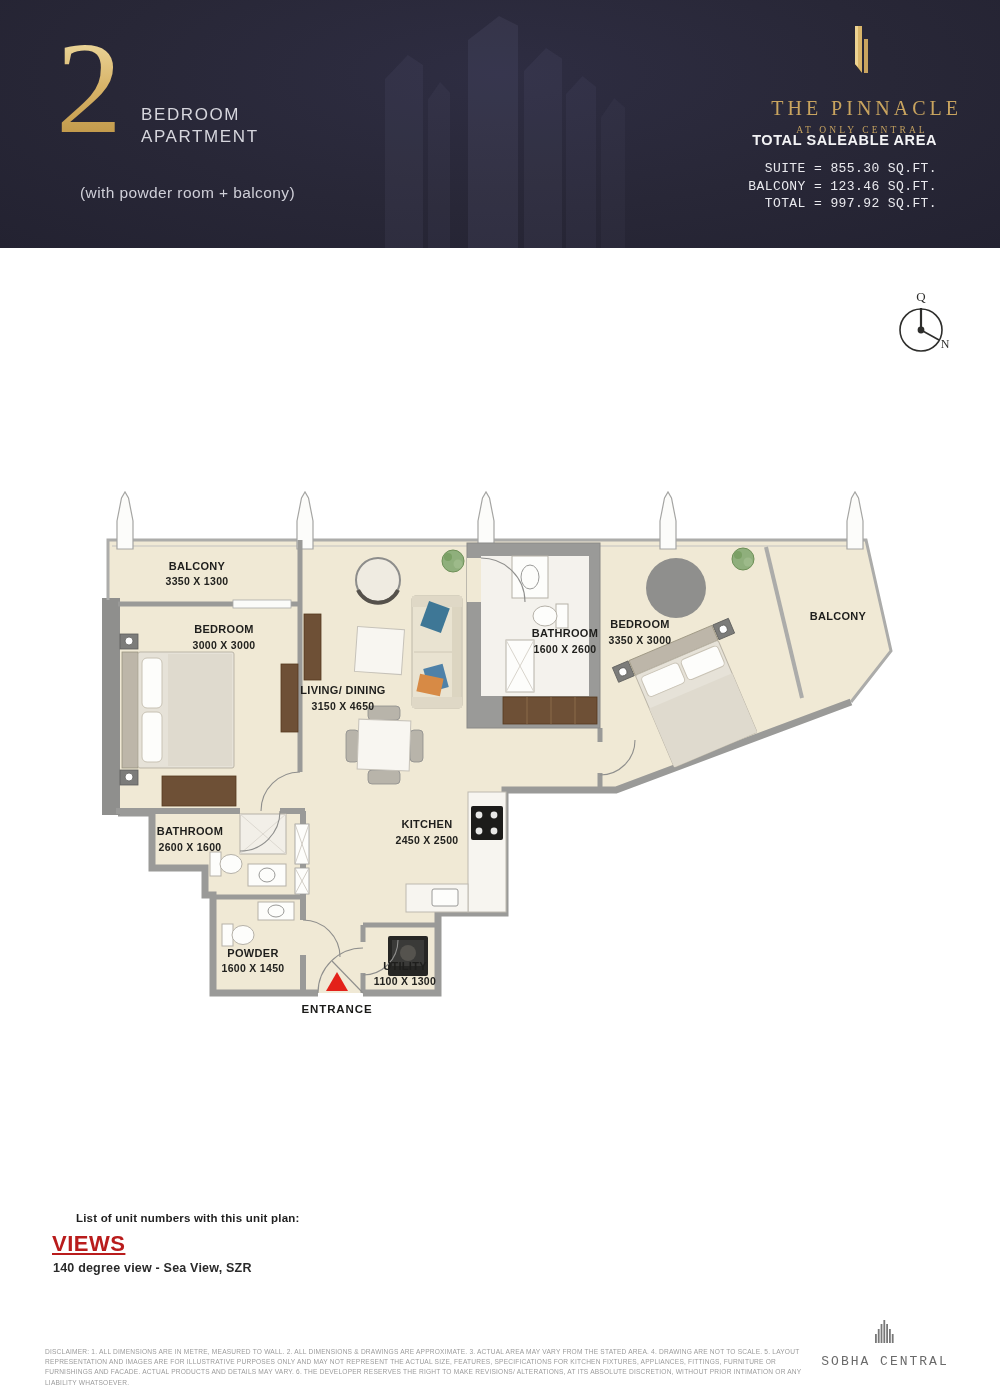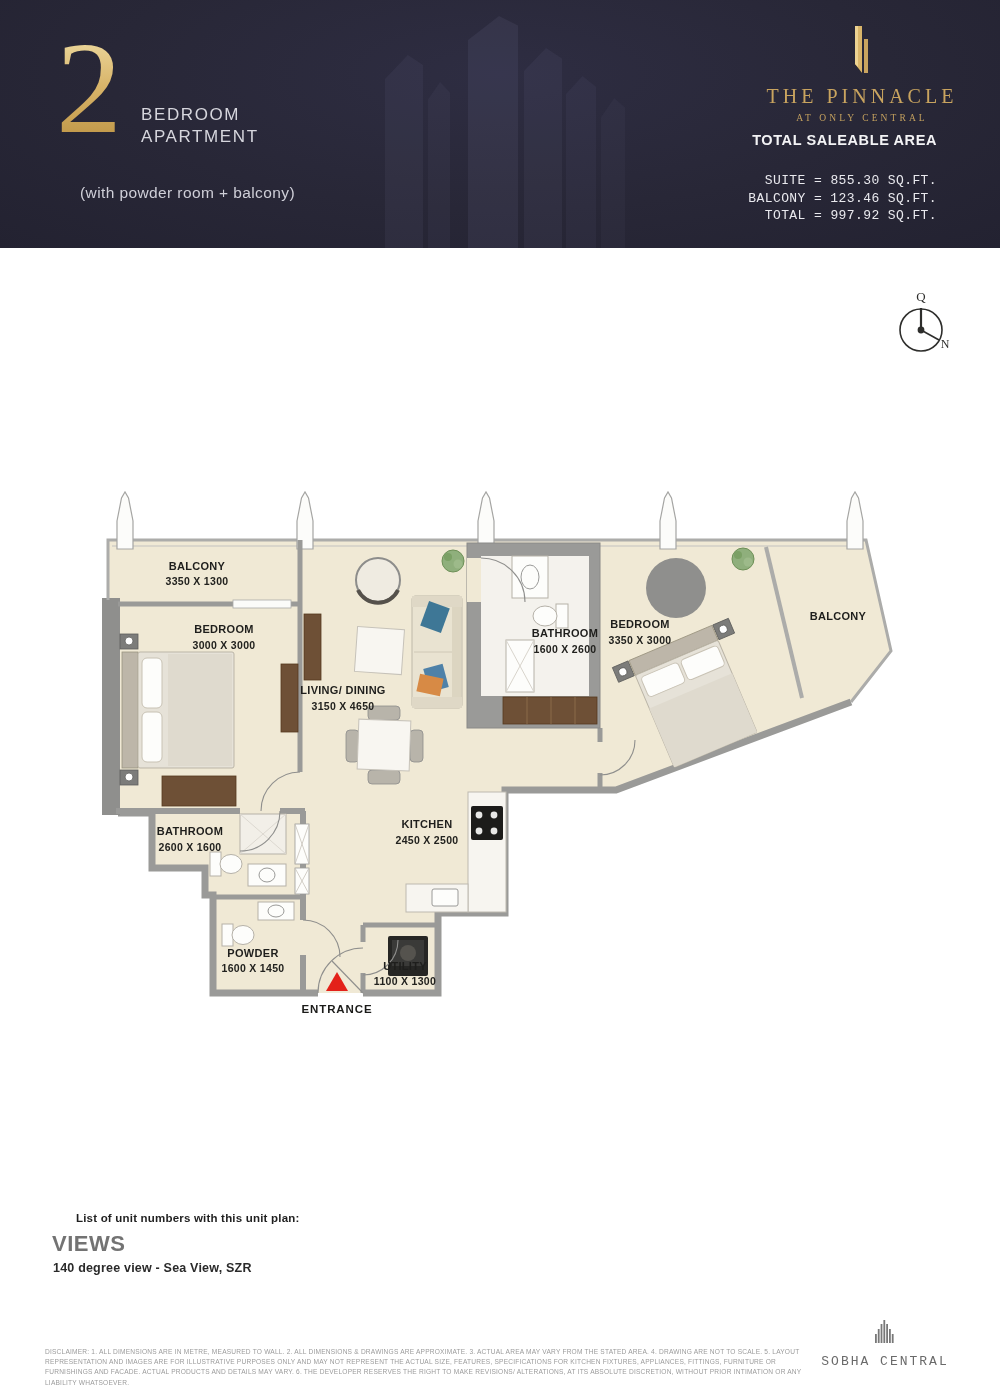--- a/index.html
+++ b/index.html
@@ -24,43 +24,43 @@
   .hero-type { position:absolute; left:141px; top:104px; color:#d6d6dd; font-size:17px;
                letter-spacing:1.6px; line-height:1.3; font-weight:400; }
   .hero-variant { position:absolute; left:63px; top:152px; color:#f6f6f8; font-size:22px;
                   font-weight:700; letter-spacing:1.1px; }
   .hero-sub { position:absolute; left:80px; top:184px; color:#cfcfd8; font-size:15.5px;
               font-weight:400; letter-spacing:0.4px; }
 
   .brand { position:absolute; left:762px; top:24px; width:200px; text-align:center; }
   .brand-icon { height:50px; display:flex; justify-content:center; align-items:flex-end; }
   .brand-name { font-family:"Liberation Serif", serif; color:#c9a45f; font-size:20px;
-                letter-spacing:4px; margin-top:11px; white-space:nowrap; }
+                letter-spacing:4px; margin-top:23px; white-space:nowrap;text-align:right; }
   .brand-tagline { font-family:"Liberation Serif", serif; color:#c3a05e; font-size:9.5px;
                    letter-spacing:3.1px; margin-top:5px; white-space:nowrap; }
 
   .area-block { position:absolute; right:63px; top:132px; text-align:right; }
-  .area-title { color:#f3f3f5; font-size:14.5px; font-weight:700; letter-spacing:0.6px; margin-bottom:24px; }
+  .area-title { color:#f3f3f5; font-size:14.5px; font-weight:700; letter-spacing:0.6px; margin-bottom:12px; }
   .area-line  { color:#e9e9ee; font-size:13px; line-height:17.5px; letter-spacing:0.4px;font-family:Liberation Mono, monospace; }
 
   
   .compass { position:absolute; left:888px; top:288px; }
 
   
   .plan { position:absolute; left:0; top:470px; width:1000px; height:570px; }
   .room-name { font-family:"Liberation Sans", sans-serif; font-size:11px; font-weight:700;
                fill:#1e1e1c; letter-spacing:0.3px; text-anchor:middle; }
   .room-dims { font-family:"Liberation Sans", sans-serif; font-size:10.5px; font-weight:600;
                fill:#22221f; letter-spacing:0.3px; text-anchor:middle; }
   .entrance-text { font-family:"Liberation Sans", sans-serif; font-size:11.5px; font-weight:700;
                    fill:#1b1b19; letter-spacing:0.9px; text-anchor:middle; }
 
   
   .list-title { position:absolute; left:53px; top:1212px; font-size:11.5px; font-weight:700; color:#1f1f1f; letter-spacing:0.2px;padding-left:23px; }
-  .views-title { position:absolute; left:52px; top:1231px; font-size:22px; font-weight:800; color:#737373; letter-spacing:0.5px; }
+  .views-title { position:absolute; left:52px; top:1231px; font-size:22px; font-weight:800; color:#b91c1c; letter-spacing:0.5px;text-decoration:underline; }
   .views-desc { position:absolute; left:53px; top:1261px; font-size:12.5px; font-weight:700; color:#2a2a2a; letter-spacing:0.2px; }
   .unit-list { position:absolute; left:53px; top:1282px; width:478px; font-size:12px; font-weight:500;
                color:#2a2a2a; line-height:1.28; letter-spacing:0.2px; }
   .disclaimer { position:absolute; left:45px; top:1347px; width:772px; font-size:6.6px;
                 color:#9b9b9b; line-height:1.55; letter-spacing:0.2px; }
   .sobha-logo { position:absolute; left:818px; top:1316px; width:134px; text-align:center; }
   .sobha-logo-text { font-family:Liberation Mono, monospace; color:#6a6a6a; font-size:13px;
                      letter-spacing:2px; margin-top:7px; white-space:nowrap; }
 </style>
 </head>

